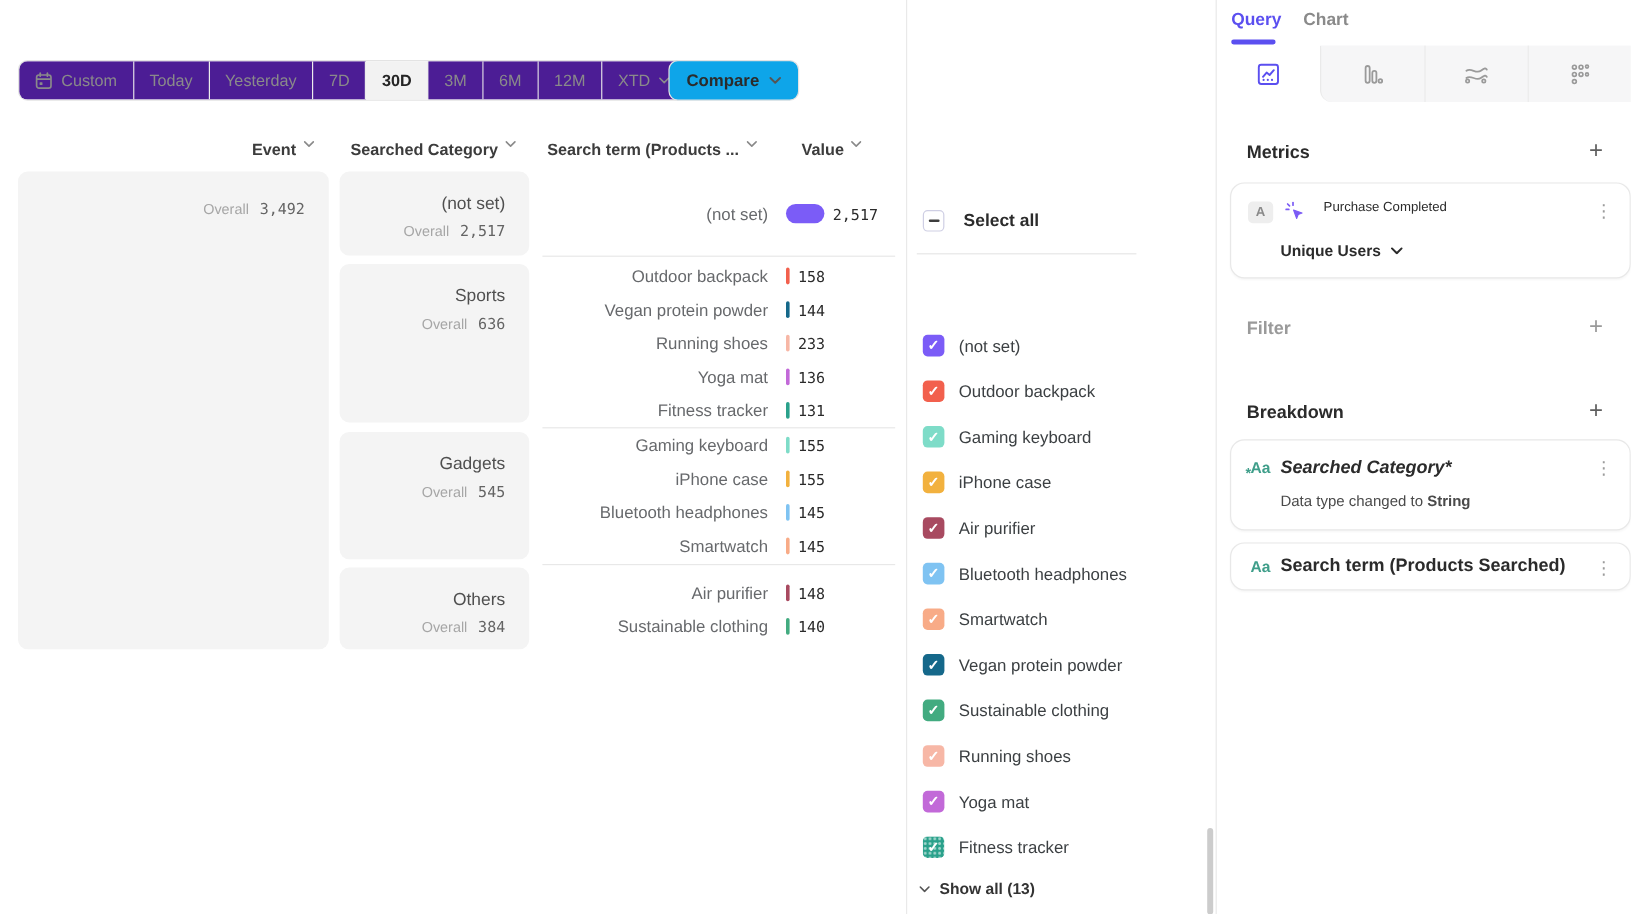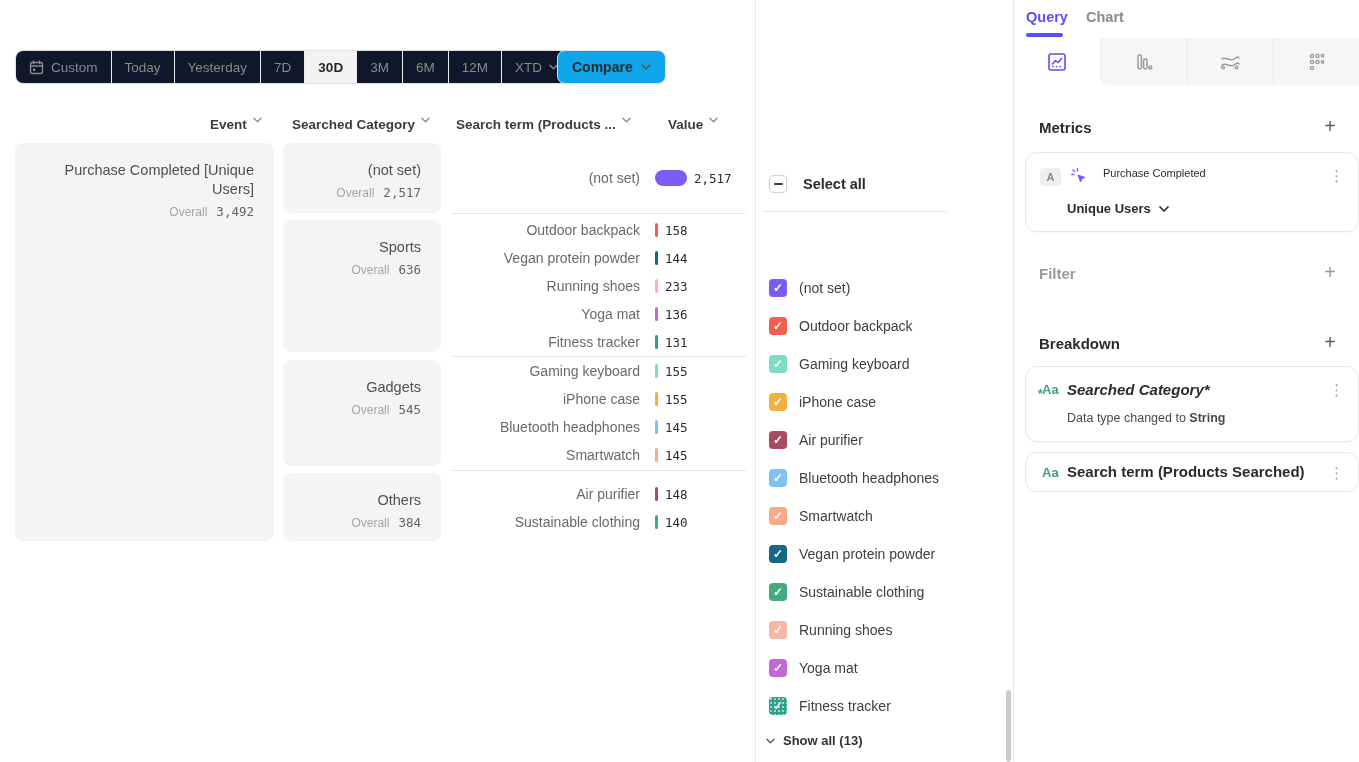--- a/index.html
+++ b/index.html
@@ -3,21 +3,21 @@
 <meta charset="utf-8">
 <style>
   *{margin:0;padding:0;box-sizing:border-box}
   html,body{width:1359px;height:762px;background:#fff;font-family:"Liberation Sans",sans-serif;overflow:hidden;color:#2b2b2b}
   .app{position:relative;width:1359px;height:762px;background:#fff}
   .mono{font-family:"DejaVu Sans Mono",monospace}
   button{background:none;border:none;font-family:inherit;cursor:pointer}
 
   
   .seg-control{position:absolute;left:15px;top:50px;height:34px;display:flex;align-items:stretch;border:1px solid #e3e3e3;border-radius:8px;background:#fff;overflow:hidden}
-  .seg{display:flex;align-items:center;gap:7px;padding:0 13px;font-size:13.5px;color:#8a8a8a;border-right:1px solid #ececec;background:#0f172a;white-space:nowrap}
+  .seg{display:flex;align-items:center;gap:7px;padding:0 13px;font-size:13.5px;color:#8a8a8a;border-right:1px solid #ececec;background:#4c1d95;white-space:nowrap}
   .seg:last-child{border-right:none}
   .seg.sel{background:#f2f2f2;color:#252525;font-weight:700}
   .btn-outline{position:absolute;height:34px;display:flex;align-items:center;gap:8px;border:1px solid #e3e3e3;border-radius:8px;background:#0ea5e9;font-size:14px;font-weight:600;color:#2b2b2b;padding:0 14px}
   .btn-pill{border-radius:17px}
 
   
   .col-header{position:absolute;top:117px;display:flex;align-items:flex-start;gap:6px;font-size:13.5px;font-weight:600;color:#3c3c3c;white-space:nowrap}
   .card{position:absolute;background:#f4f4f4;border-radius:8px;text-align:right;padding:18px 20px 0 12px}
   .card-title{font-size:14.5px;color:#4f4f4f;line-height:19px}
   .overall-line{margin-top:5px;display:flex;justify-content:flex-end;align-items:baseline;gap:9px}
@@ -156,21 +156,20 @@
       </svg>
   </div>
   <div class="col-header" style="left:668px">
     <span>Value</span>
     <svg class="chev" width="9" height="6" viewBox="0 0 10 6">
         <polyline points="1,1 5,5 9,1" fill="none" stroke="#8a8a8a" stroke-width="1.5" stroke-linecap="round" stroke-linejoin="round"></polyline>
       </svg>
   </div>
 
   <div class="card" style="left:15px;top:143px;width:259px;height:398px">
-    <div class="card-title">Purchase Completed [Unique Users]</div>
     <div class="overall-line">
       <span class="overall-label">Overall</span>
       <span class="overall-value mono">3,492</span>
     </div>
   </div>
 
   <div id="cat-cards">
       <div class="card" style="left: 283px; width: 158px; top: 143px; height: 70px;">
         <div class="card-title">(not set)</div>
         <div class="overall-line">

